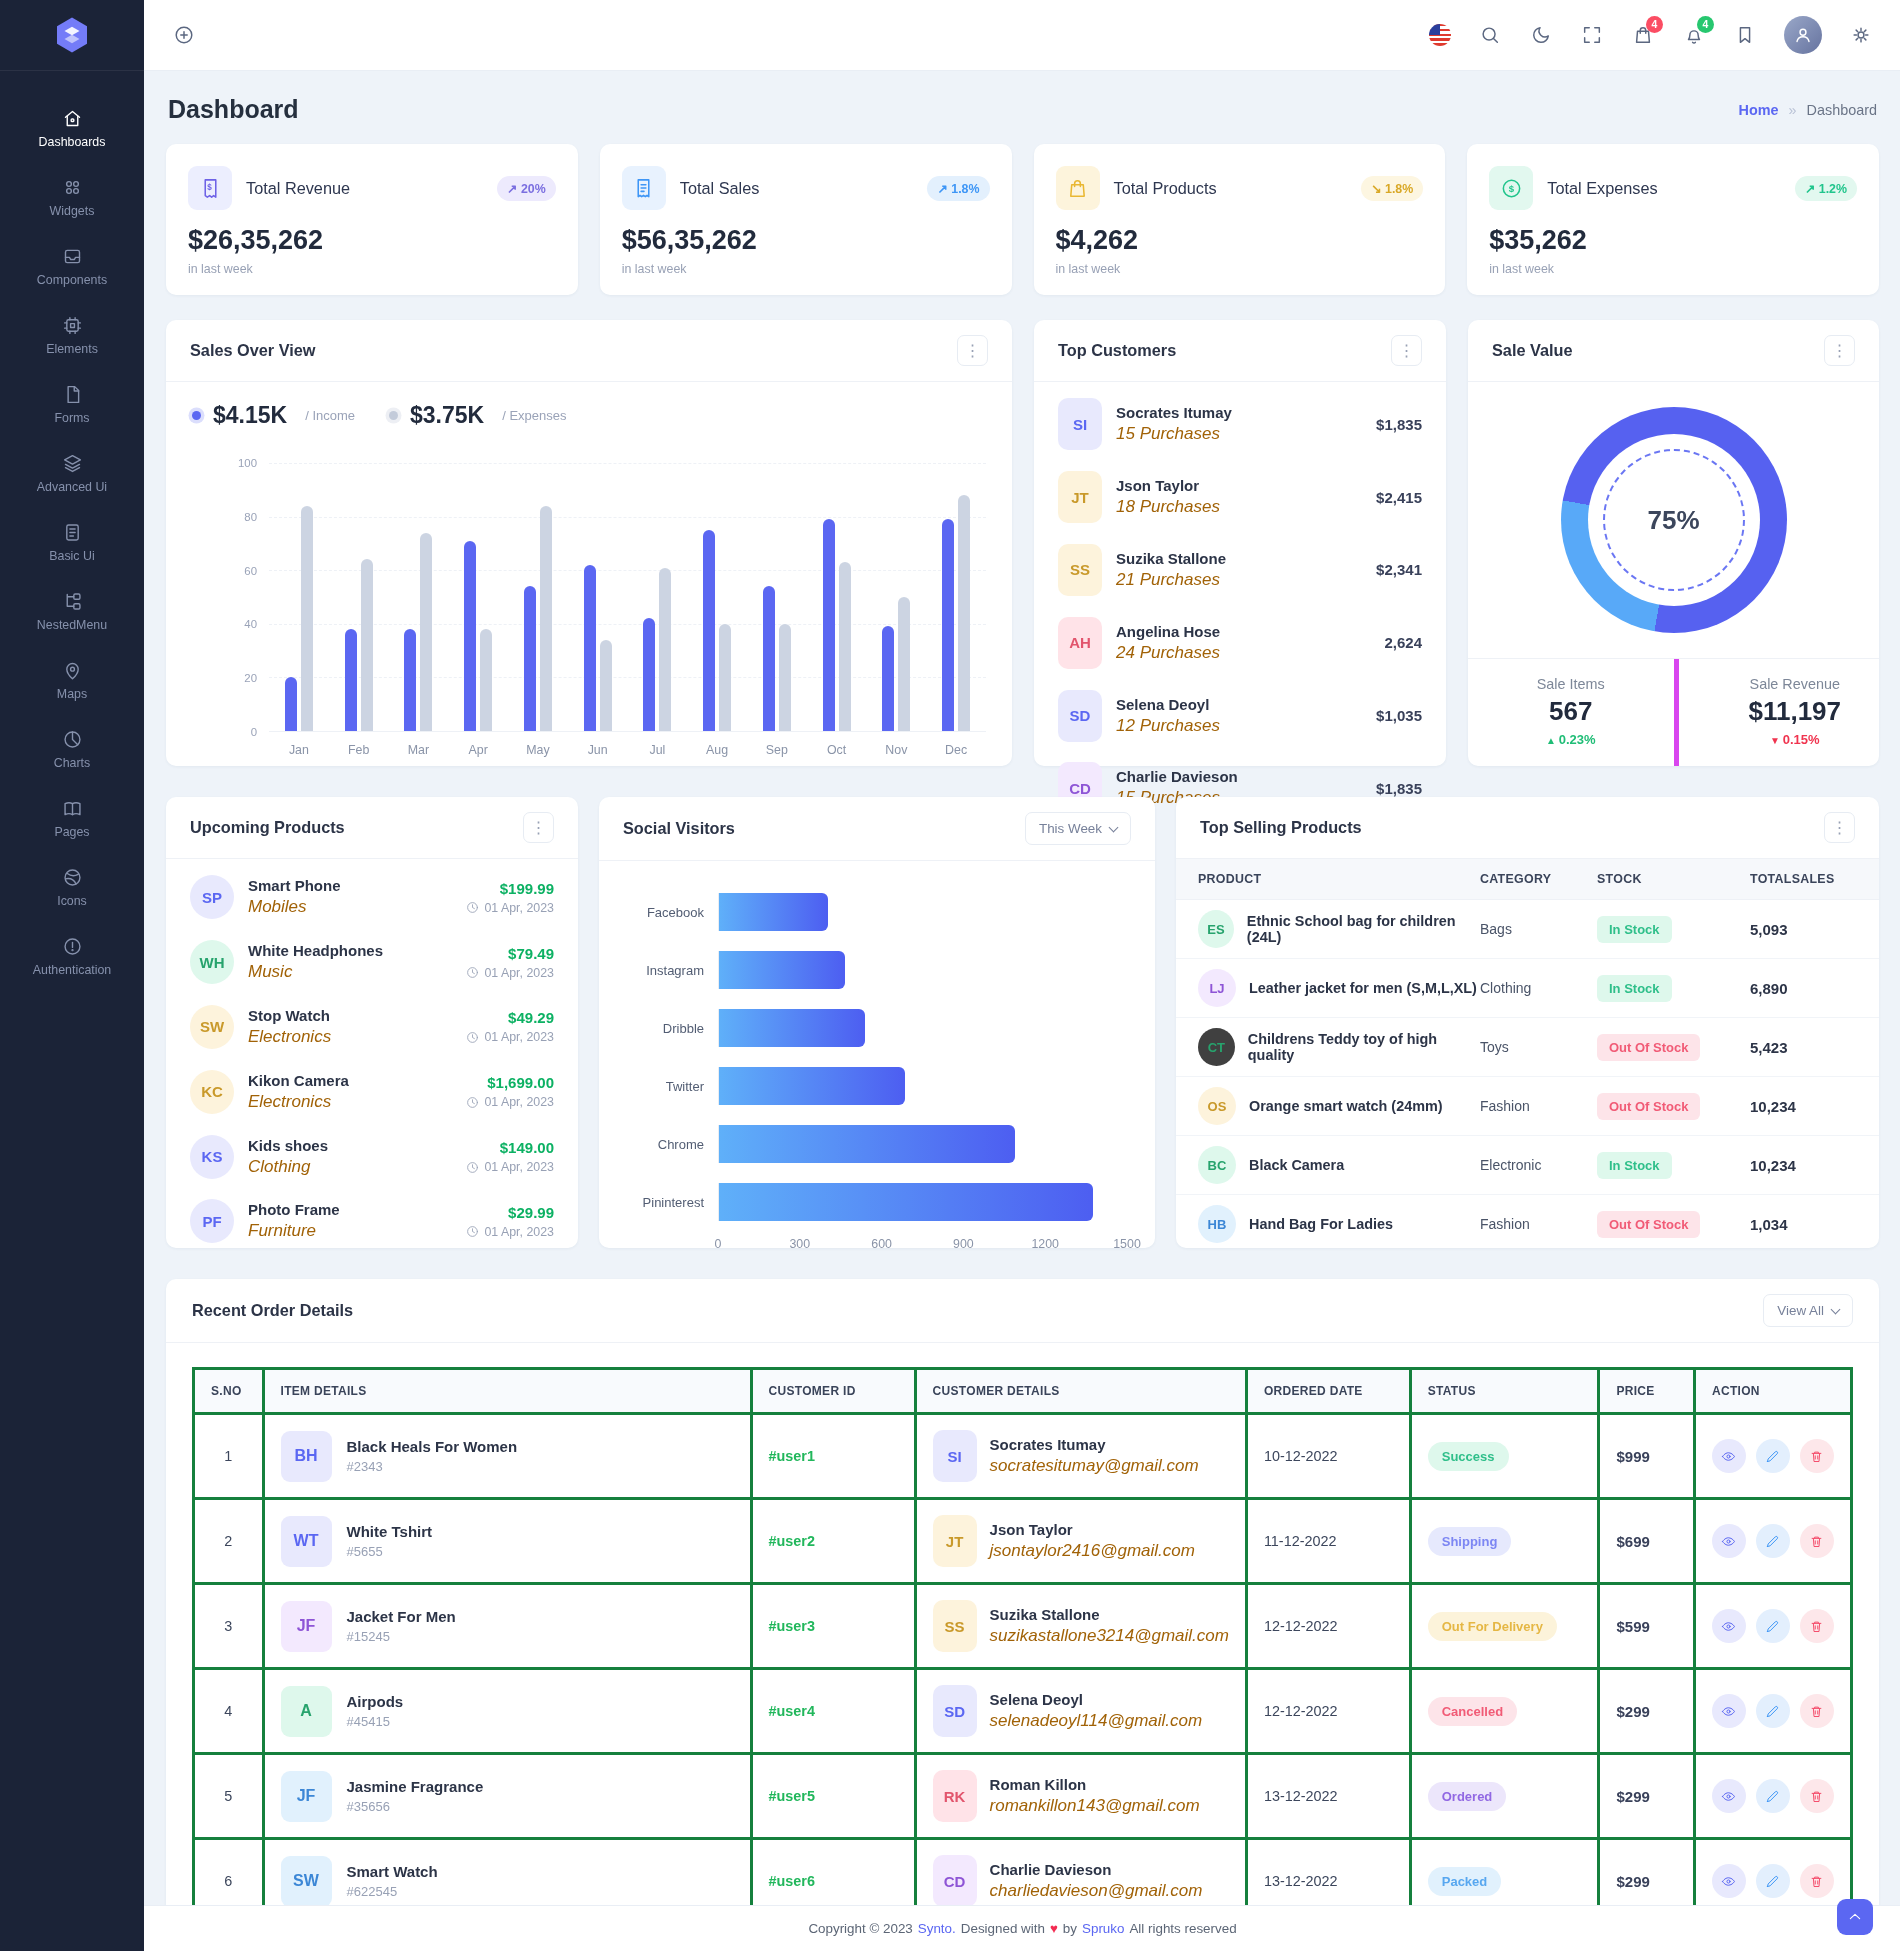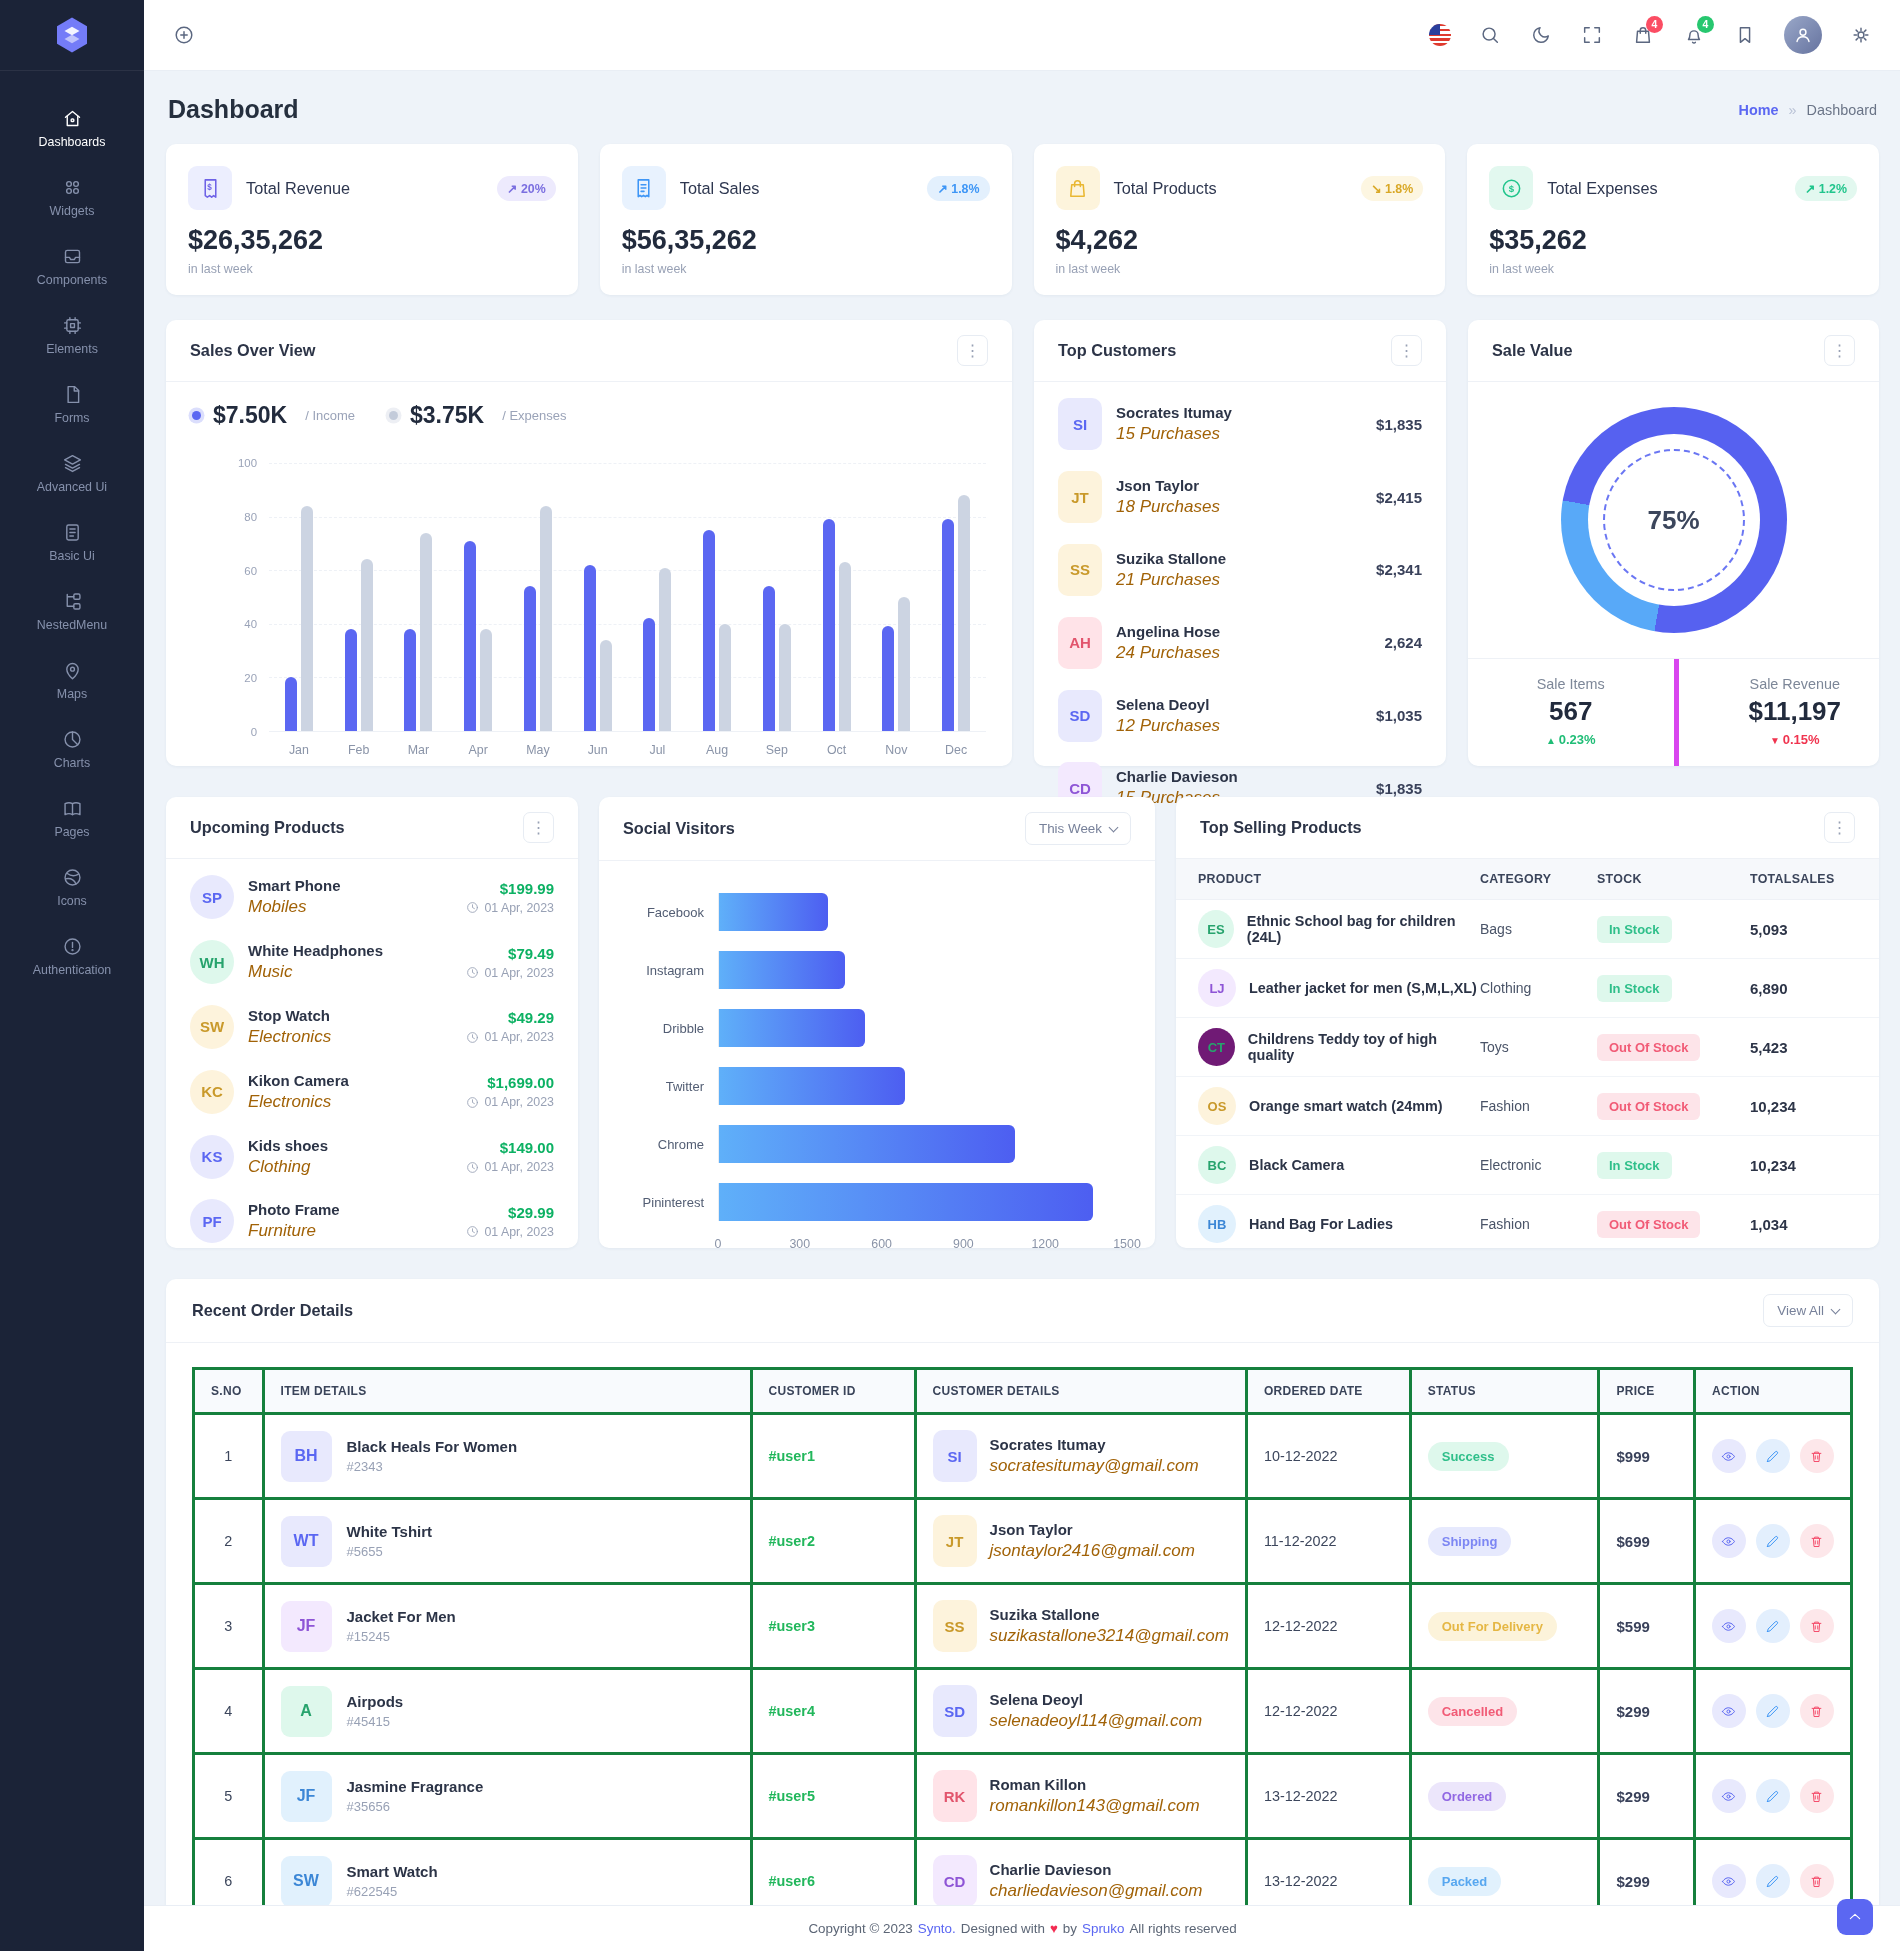--- a/index.html
+++ b/index.html
@@ -436,21 +436,21 @@
 
       <div class="card">
         <div class="card-head">
           <span class="card-title">Sales Over View</span>
           <button class="kebab">⋮</button>
         </div>
         <div class="sales-body">
           <div class="legend">
             <div class="legend-item">
               <span class="dot dot-income"></span>
-              <span class="legend-val">$7.50K</span>
+              <span class="legend-val">$4.15K</span>
               <span class="legend-lab">/ Income</span>
             </div>
             <div class="legend-item">
               <span class="dot dot-expense"></span>
               <span class="legend-val">$3.75K</span>
               <span class="legend-lab">/ Expenses</span>
             </div>
           </div>
           <div class="sales-chart">
             <div class="y-col" id="sales-ylabels">
@@ -854,21 +854,21 @@
                 <span class="av av-cir38" style="background: rgb(243, 233, 254); color: rgb(142, 85, 214);">LJ</span>
                 <span>Leather jacket for men (S,M,L,XL)</span>
               </span>
               <span class="tsp-cat">Clothing</span>
               <span><span class="pill" data-s="In Stock">In Stock</span></span>
               <span class="tsp-sales">6,890</span>
             </div>
 
             <div class="tsp-grid tsp-row">
               <span class="tsp-prod">
-                <span class="av av-cir38" style="background: #701a75; color: rgb(39, 163, 109);">CT</span>
+                <span class="av av-cir38" style="background: #404040; color: rgb(39, 163, 109);">CT</span>
                 <span>Childrens Teddy toy of high quality</span>
               </span>
               <span class="tsp-cat">Toys</span>
               <span><span class="pill" data-s="Out Of Stock">Out Of Stock</span></span>
               <span class="tsp-sales">5,423</span>
             </div>
 
             <div class="tsp-grid tsp-row">
               <span class="tsp-prod">
                 <span class="av av-cir38" style="background: rgb(253, 243, 220); color: rgb(201, 153, 42);">OS</span>

